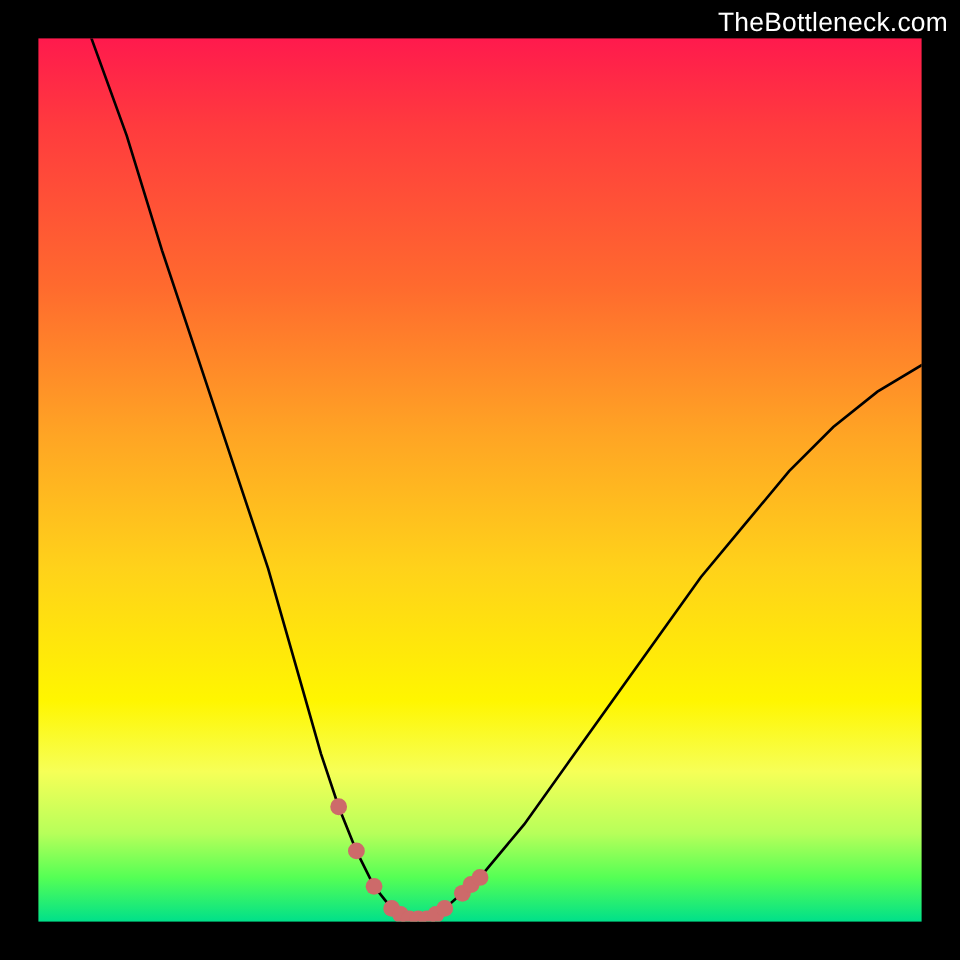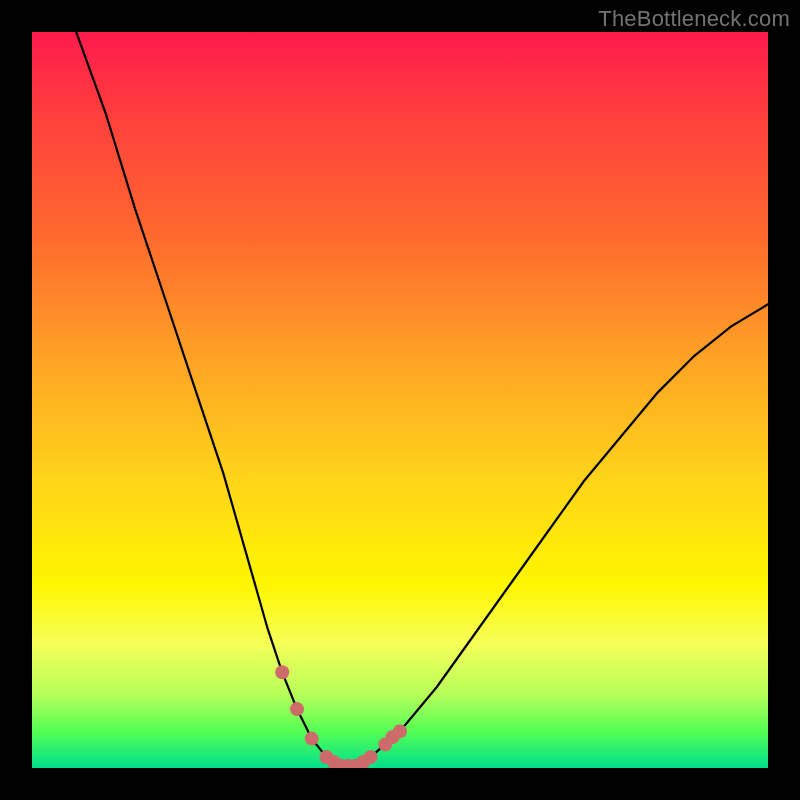--- a/index.html
+++ b/index.html
@@ -41,21 +41,21 @@
   .svg-layer {
     position: absolute;
     left: 0; top: 0;
     width: 736px;
     height: 736px;
   }
   .watermark {
     position: absolute;
     top: 6px;
     right: 10px;
-    color: #737373;
+    color: #ffffff;
     font-size: 22px;
     letter-spacing: 0.2px;
     user-select: none;
   }
 </style>
 </head>
 <body>
 
 <div class="frame">
 

